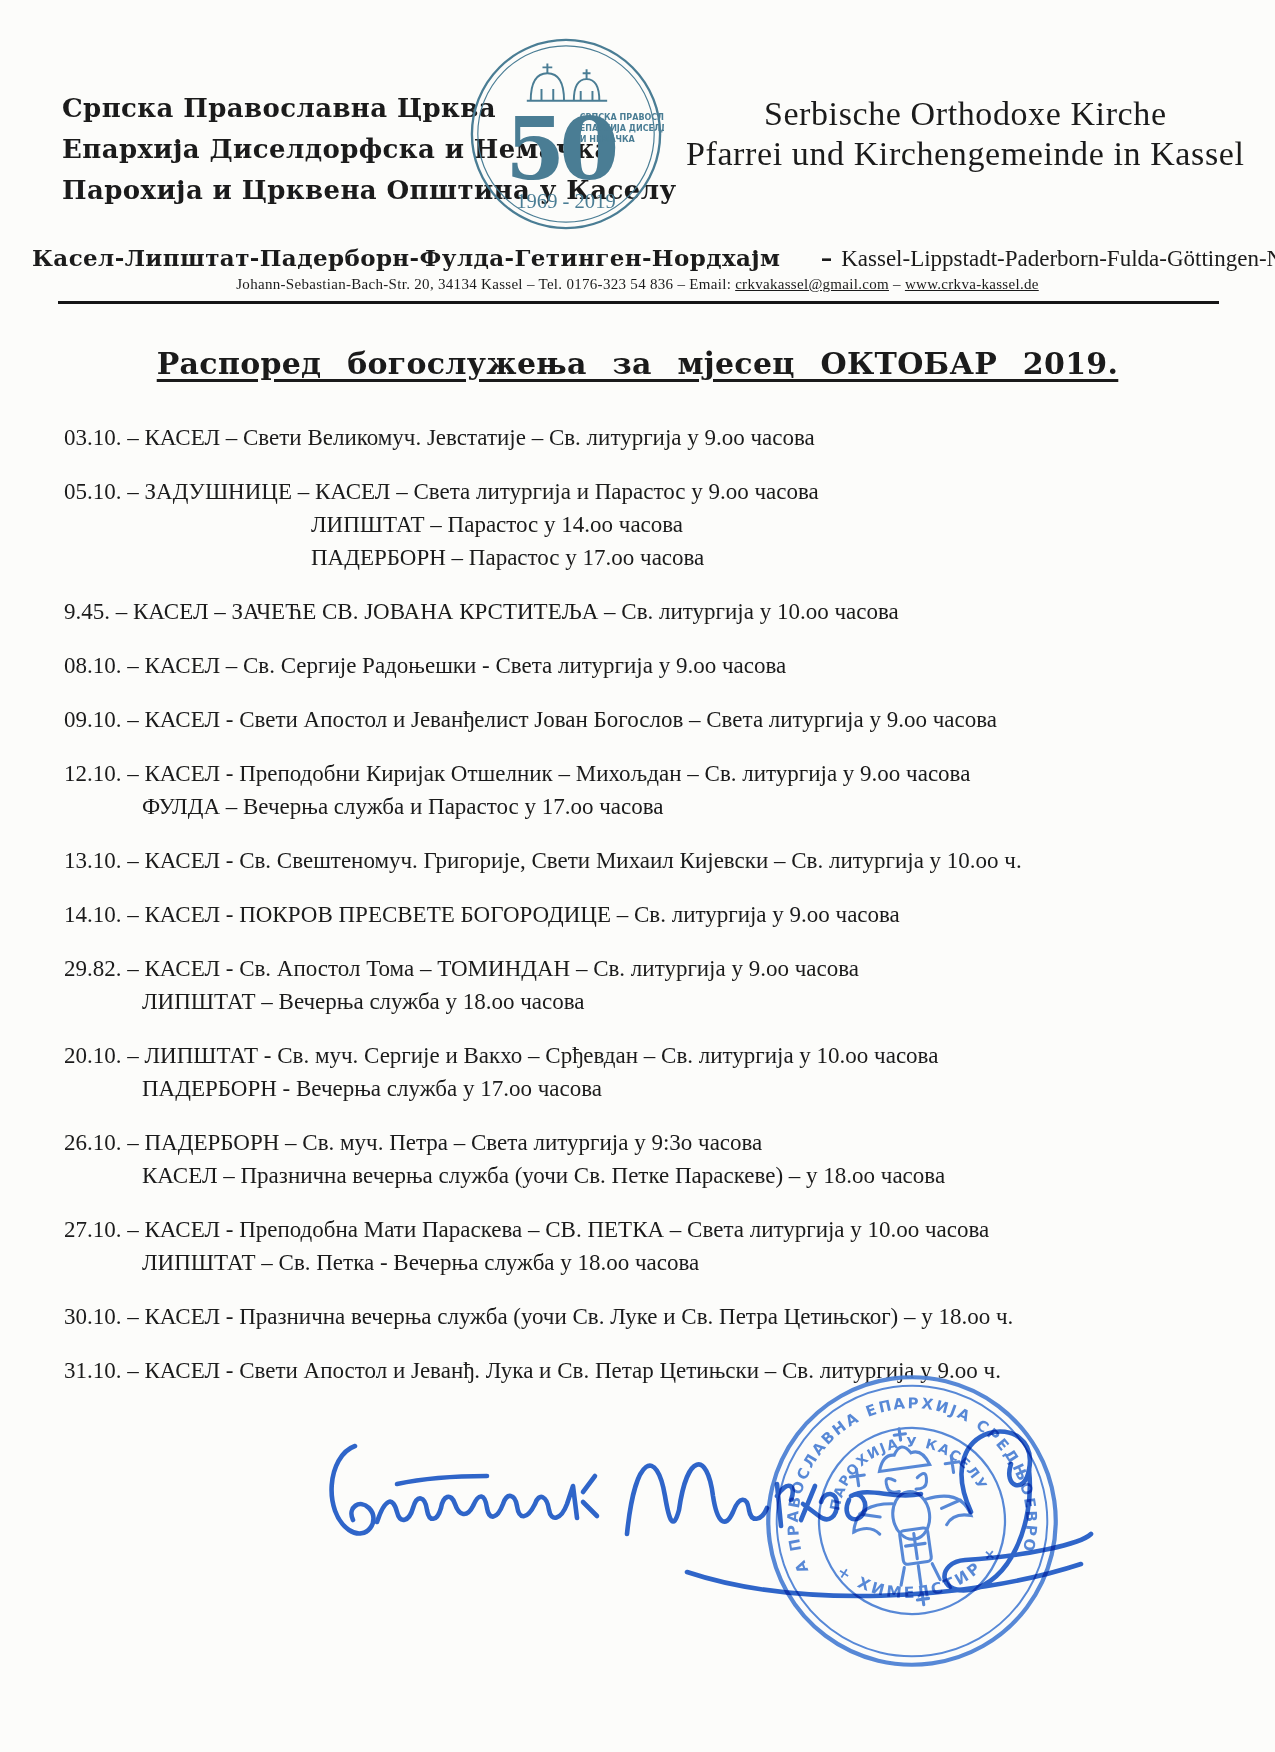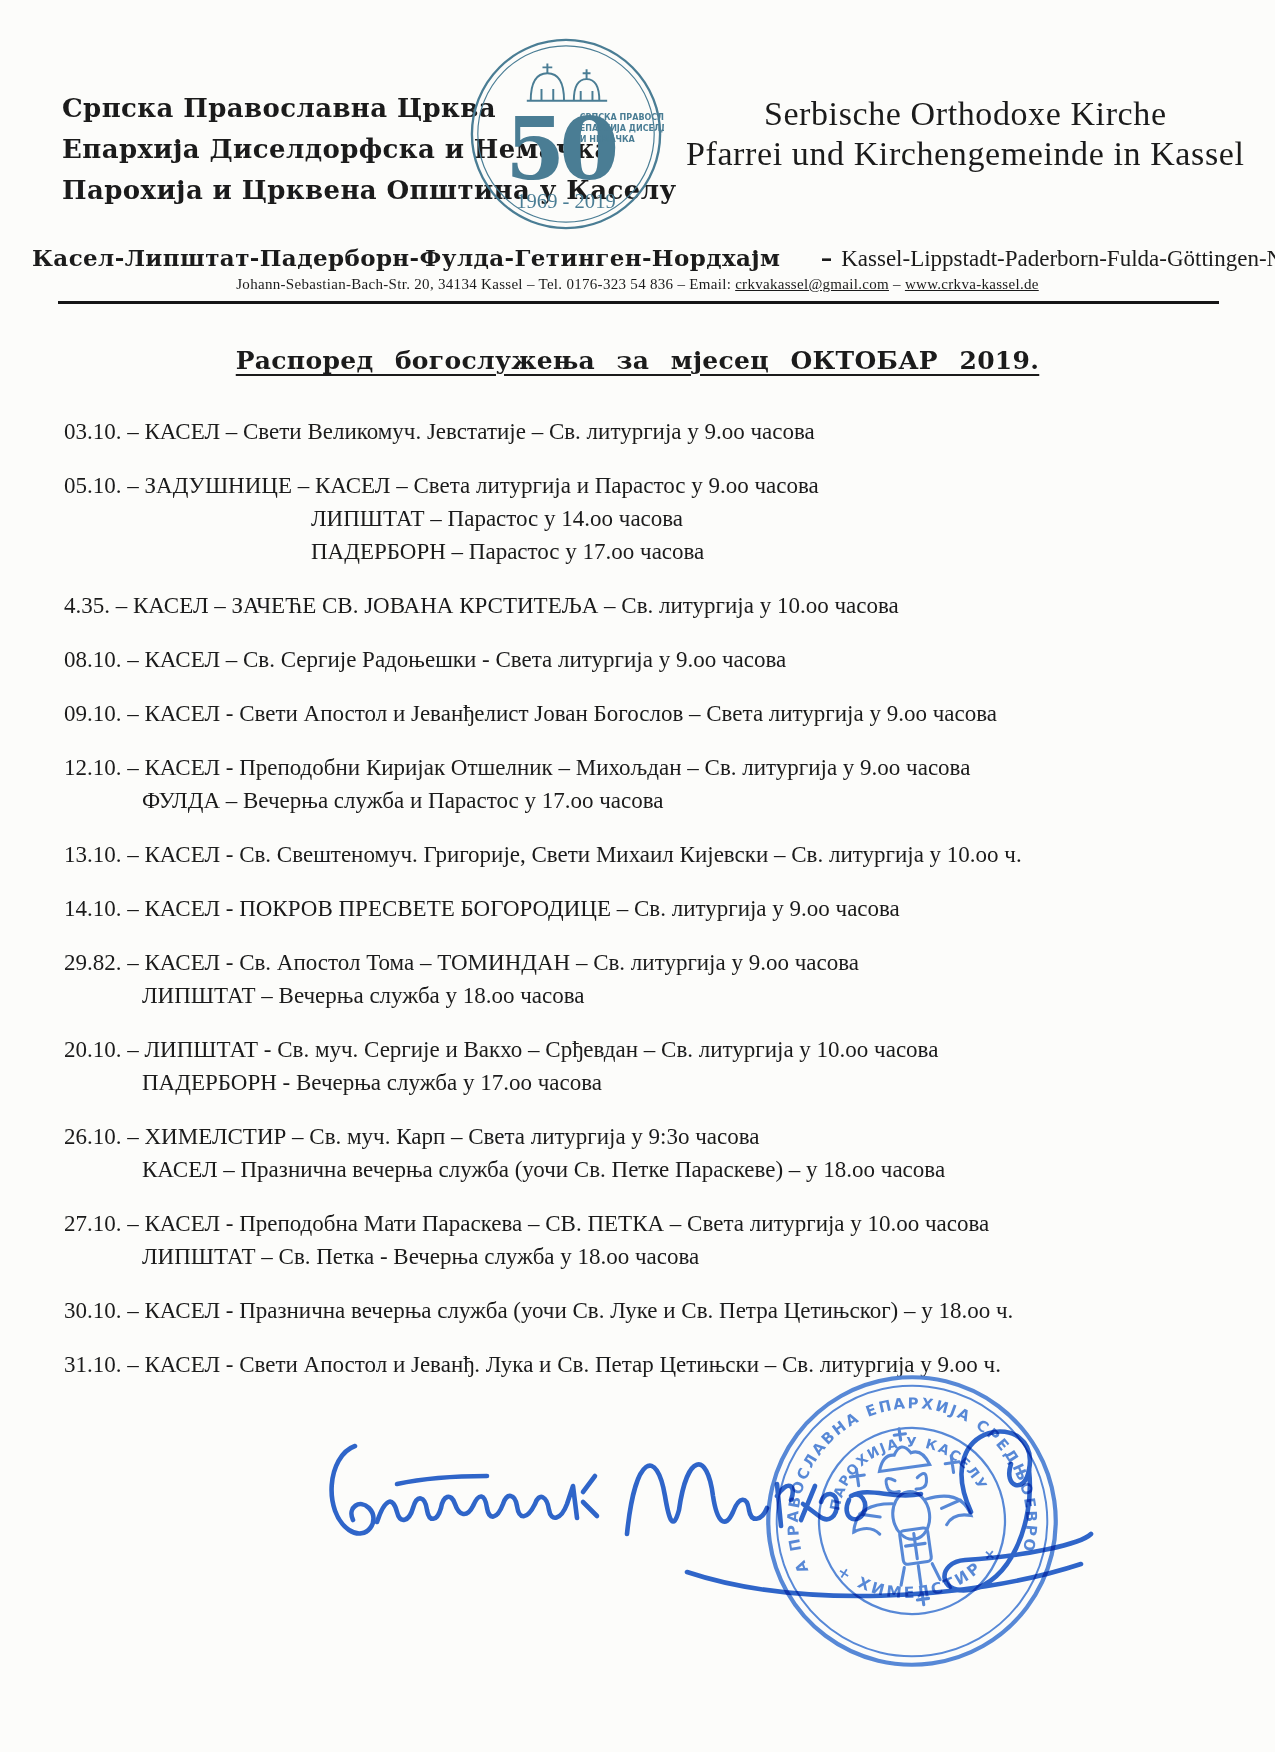--- a/index.html
+++ b/index.html
@@ -36,21 +36,21 @@
   }
   .address a{color:#1b1b1b;text-decoration:underline;}
   .rule{
     margin:8px 56px 0 58px;height:0;
     border:none;border-top:3px solid #161616;
   }
   
   .doc-title{
     text-align:center;margin:42px 0 0 0;
     font-family:"DejaVu Serif", serif;
-    font-size:25px;font-weight:bold;
+    font-size:30px;font-weight:bold;
     word-spacing:.5em;letter-spacing:.3px;
   }
   .doc-title span{text-decoration:underline;text-underline-offset:5px;}
   
   .schedule{padding:40px 36px 0 64px;}
   .entry{margin-bottom:21px;}
   .entry-line{font-size:23px;line-height:33px;white-space:nowrap;}
   .entry-line.indent-1{padding-left:78px;}
   .entry-line.indent-2{padding-left:247px;}
   .entry-date{display:inline;}
@@ -119,21 +119,21 @@
   <div class="schedule">
       <div class="entry">
         <div class="entry-line"><span class="entry-date">03.10. </span><span>– КАСЕЛ – Свети Великомуч. Јевстатије – Св. литургија у 9.оо часова</span></div>
       </div>
       <div class="entry">
         <div class="entry-line"><span class="entry-date">05.10. </span><span>– ЗАДУШНИЦЕ – КАСЕЛ – Света литургија и Парастос у 9.оо часова</span></div>
         <div class="entry-line indent-2"><span>ЛИПШТАТ – Парастос у 14.оо часова</span></div>
         <div class="entry-line indent-2"><span>ПАДЕРБОРН – Парастос у 17.оо часова</span></div>
       </div>
       <div class="entry">
-        <div class="entry-line"><span class="entry-date">4.35. </span><span>– КАСЕЛ – ЗАЧЕЋЕ СВ. ЈОВАНА КРСТИТЕЉА – Св. литургија у 10.оо часова</span></div>
+        <div class="entry-line"><span class="entry-date">9.45. </span><span>– КАСЕЛ – ЗАЧЕЋЕ СВ. ЈОВАНА КРСТИТЕЉА – Св. литургија у 10.оо часова</span></div>
       </div>
       <div class="entry">
         <div class="entry-line"><span class="entry-date">08.10. </span><span>– КАСЕЛ – Св. Сергије Радоњешки - Света литургија у 9.оо часова</span></div>
       </div>
       <div class="entry">
         <div class="entry-line"><span class="entry-date">09.10. </span><span>– КАСЕЛ - Свети Апостол и Јеванђелист Јован Богослов – Света литургија у 9.оо часова</span></div>
       </div>
       <div class="entry">
         <div class="entry-line"><span class="entry-date">12.10. </span><span>– КАСЕЛ - Преподобни Киријак Отшелник – Михољдан – Св. литургија у 9.оо часова</span></div>
         <div class="entry-line indent-1"><span>ФУЛДА – Вечерња служба и Парастос у 17.оо часова</span></div>
@@ -146,21 +146,21 @@
       </div>
       <div class="entry">
         <div class="entry-line"><span class="entry-date">29.82. </span><span>– КАСЕЛ - Св. Апостол Тома – ТОМИНДАН – Св. литургија у 9.оо часова</span></div>
         <div class="entry-line indent-1"><span>ЛИПШТАТ – Вечерња служба у 18.оо часова</span></div>
       </div>
       <div class="entry">
         <div class="entry-line"><span class="entry-date">20.10. </span><span>– ЛИПШТАТ - Св. муч. Сергије и Вакхо – Срђевдан – Св. литургија у 10.оо часова</span></div>
         <div class="entry-line indent-1"><span>ПАДЕРБОРН - Вечерња служба у 17.оо часова</span></div>
       </div>
       <div class="entry">
-        <div class="entry-line"><span class="entry-date">26.10. </span><span>– ХИМЕЛСТИР – Св. муч. Карп – Света литургија у 9:3о часова</span></div>
+        <div class="entry-line"><span class="entry-date">26.10. </span><span>– ПАДЕРБОРН – Св. муч. Петра – Света литургија у 9:3о часова</span></div>
         <div class="entry-line indent-1"><span>КАСЕЛ – Празнична вечерња служба (уочи Св. Петке Параскеве) – у 18.оо часова</span></div>
       </div>
       <div class="entry">
         <div class="entry-line"><span class="entry-date">27.10. </span><span>– КАСЕЛ - Преподобна Мати Параскева – СВ. ПЕТКА – Света литургија у 10.оо часова</span></div>
         <div class="entry-line indent-1"><span>ЛИПШТАТ – Св. Петка - Вечерња служба у 18.оо часова</span></div>
       </div>
       <div class="entry">
         <div class="entry-line"><span class="entry-date">30.10. </span><span>– КАСЕЛ - Празнична вечерња служба (уочи Св. Луке и Св. Петра Цетињског) – у 18.оо ч.</span></div>
       </div>
       <div class="entry">

